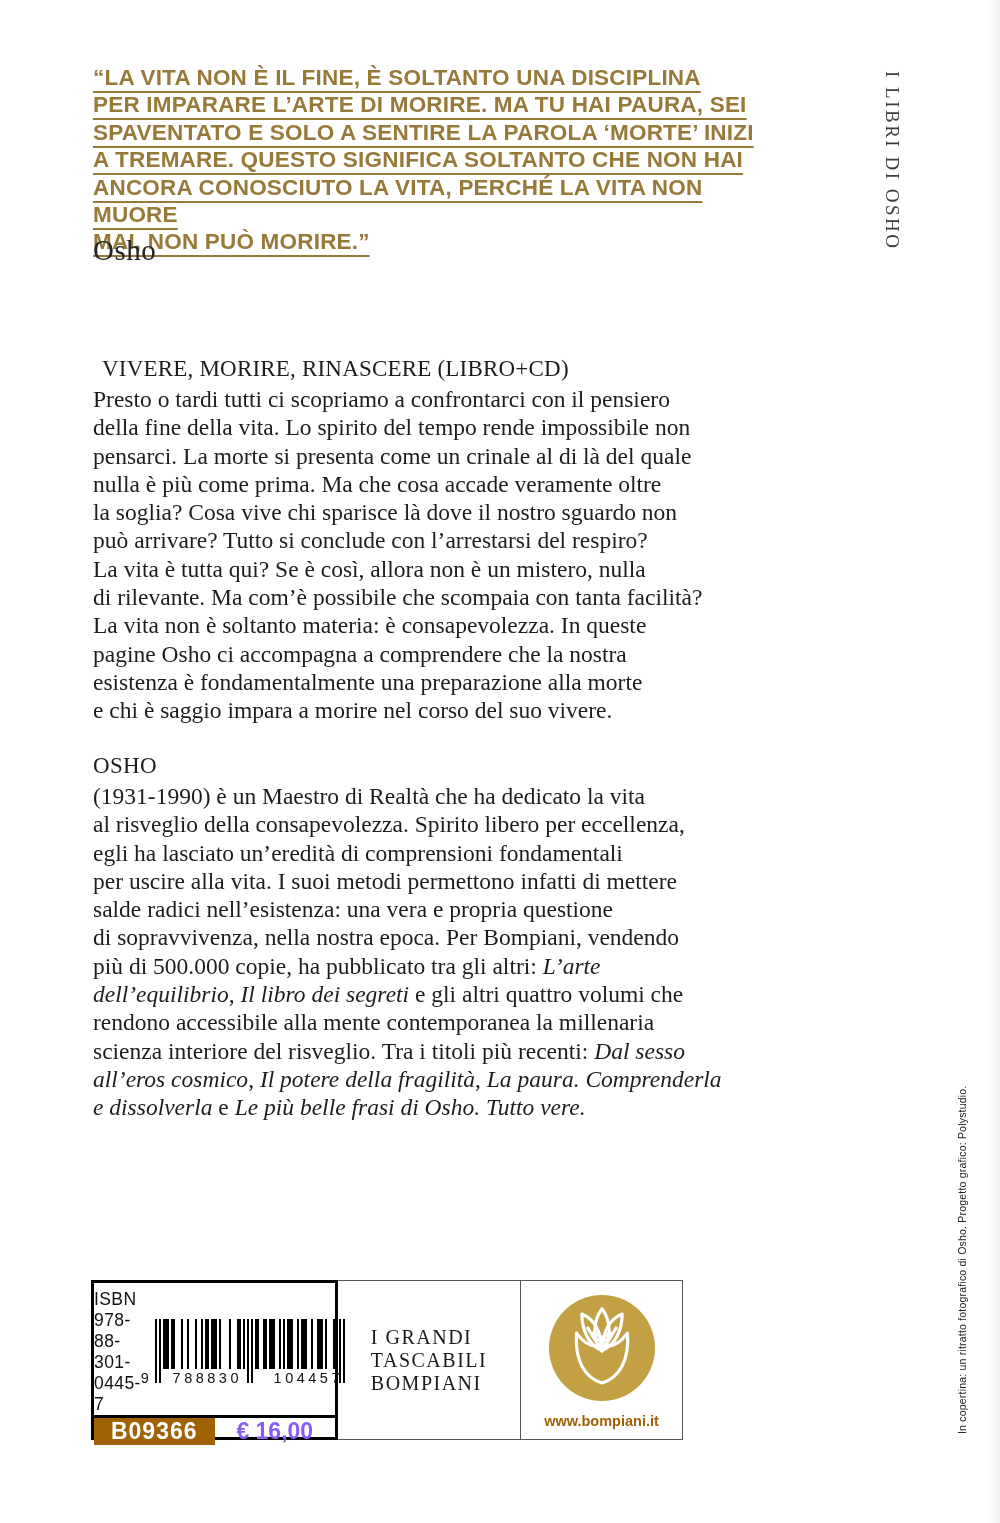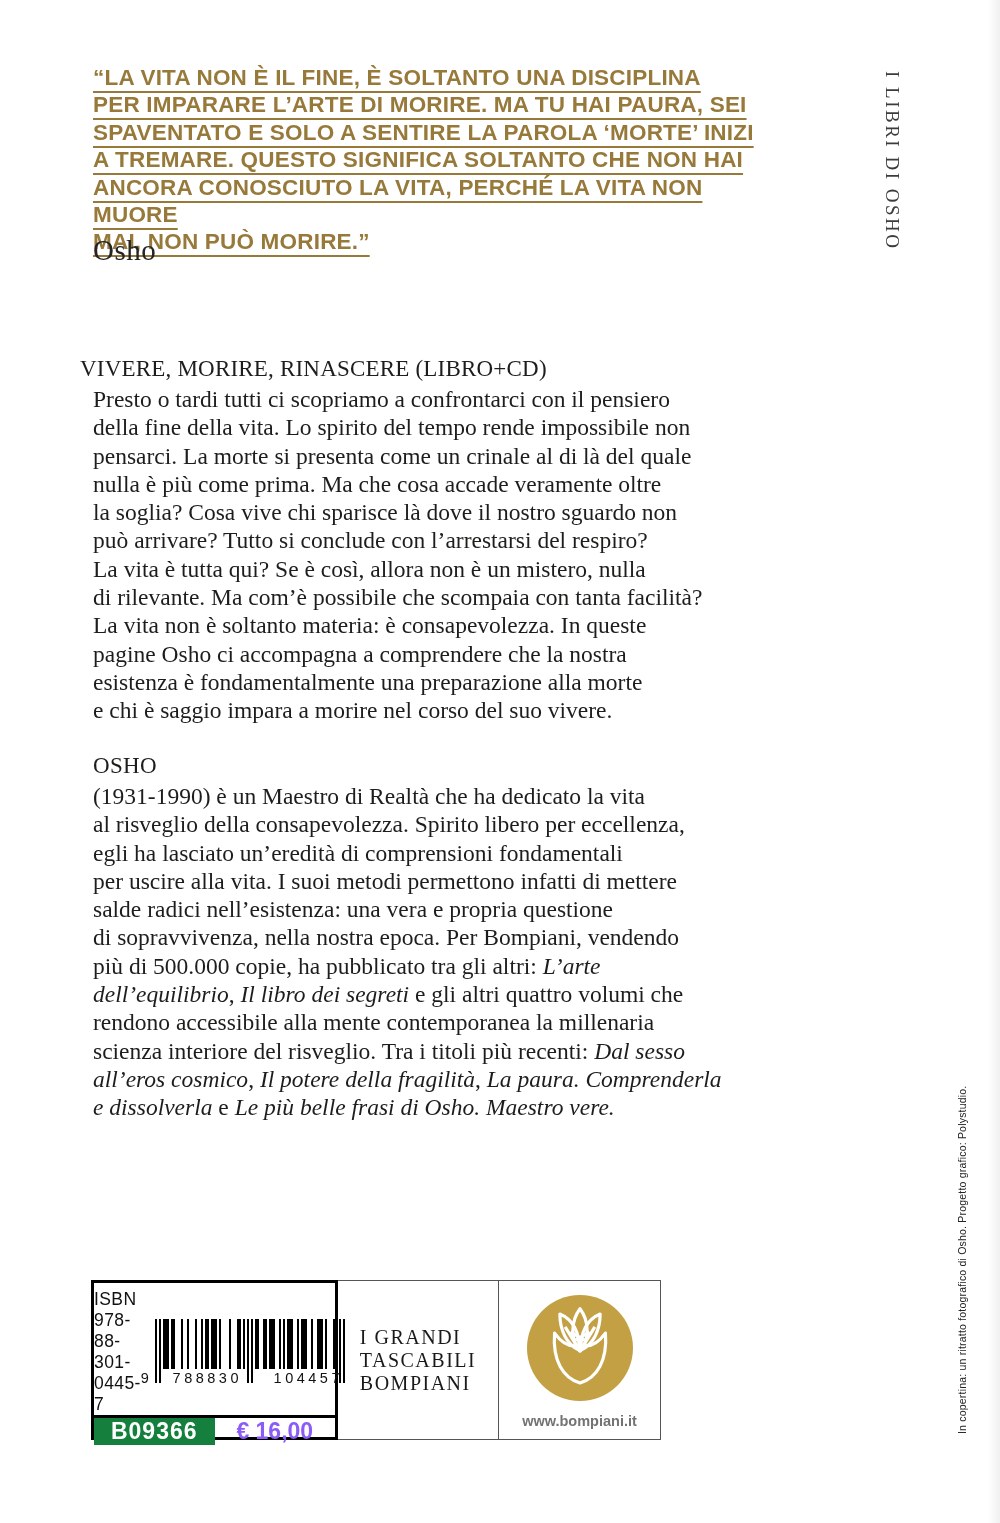--- a/index.html
+++ b/index.html
@@ -24,21 +24,21 @@
   }
 
   
   #spine-series{
     left:903px;top:71px;width:180px;height:22px;
     transform:rotate(90deg);transform-origin:top left;
     font-size:19px;letter-spacing:2.5px;color:#3c3c3c;white-space:nowrap;
   }
 
   
-  #book-title{left:80px;top:356px;font-size:23px;letter-spacing:0.2px;text-align:center;}
+  #book-title{left:102px;top:356px;font-size:23px;letter-spacing:0.2px;text-align:center;}
   #description{
     left:93px;top:385px;width:860px;
     font-size:23.5px;line-height:28.3px;white-space:pre-line;
   }
   #bio-heading{left:93px;top:753px;font-size:23px;letter-spacing:0.3px;}
   #bio-text{
     left:93px;top:782px;width:860px;
     font-size:23.5px;line-height:28.3px;white-space:pre-line;
   }
 
@@ -63,29 +63,29 @@
   #bc-bars .b{background:#000;}
   #bc-bars .g{height:64px;}
   .bc-num{font-family:"Liberation Sans",sans-serif;font-size:14.5px;color:#111;}
   #bc-d0{position:absolute;left:0;top:51px;}
   #bc-digits{position:absolute;left:14px;top:51px;width:190px;display:flex;}
   #bc-digits .grp{width:84px;text-align:center;letter-spacing:3.5px;}
   #bc-digits .g1{margin-left:16px;}
   #bc-digits .g2{margin-left:28px;text-align:center;}
   #bc-bottom{height:42px;border-top:3px solid #000;display:flex;
     font-family:"Liberation Sans",sans-serif;font-weight:bold;font-size:23px;}
-  #product-code{width:50%;background:#15803d;color:#fff;display:flex;align-items:center;justify-content:center;letter-spacing:1px;}
+  #product-code{width:50%;background:#a16207;color:#fff;display:flex;align-items:center;justify-content:center;letter-spacing:1px;}
   #price{flex:1;display:flex;align-items:center;justify-content:center;color:#8b5cf6;}
 
   .thin{border:1px solid #555;border-left:none;}
-  #gtb-cell{width:161px;display:flex;align-items:center;justify-content:center;}
+  #gtb-cell{width:183px;display:flex;align-items:center;justify-content:center;}
   #gtb-block{font-size:20px;line-height:23px;letter-spacing:1.5px;color:#1a1a1a;white-space:pre-line;}
   .logo-cell{width:162px;display:flex;flex-direction:column;align-items:center;justify-content:space-between;padding:14px 0 10px 0;}
   #giunti-cell{width:161px;}
-  .url{font-family:"Liberation Sans",sans-serif;font-weight:bold;font-size:14.5px;color:#737373;}
+  .url{font-family:"Liberation Sans",sans-serif;font-weight:bold;font-size:14.5px;color:#a16207;}
 
   
   #page-edge{right:0;top:0;width:12px;height:1523px;
     background:linear-gradient(to right,rgba(255,255,255,0),rgba(0,0,0,0.06));}
 </style>
 </head>
 <body>
 
 <div class="abs" id="quote">“LA VITA NON È IL FINE, È SOLTANTO UNA DISCIPLINA
 PER IMPARARE L’ARTE DI MORIRE. MA TU HAI PAURA, SEI
@@ -115,21 +115,21 @@
 al risveglio della consapevolezza. Spirito libero per eccellenza,
 egli ha lasciato un’eredità di comprensioni fondamentali
 per uscire alla vita. I suoi metodi permettono infatti di mettere
 salde radici nell’esistenza: una vera e propria questione
 di sopravvivenza, nella nostra epoca. Per Bompiani, vendendo
 più di 500.000 copie, ha pubblicato tra gli altri: </span><span class="it">L’arte
 dell’equilibrio</span><span>, </span><span class="it">Il libro dei segreti</span><span> e gli altri quattro volumi che
 rendono accessibile alla mente contemporanea la millenaria
 scienza interiore del risveglio. Tra i titoli più recenti: </span><span class="it">Dal sesso
 all’eros cosmico</span><span>, </span><span class="it">Il potere della fragilità</span><span>, </span><span class="it">La paura. Comprenderla
-e dissolverla</span><span> e </span><span class="it">Le più belle frasi di Osho. Maestro vere.</span></div>
+e dissolverla</span><span> e </span><span class="it">Le più belle frasi di Osho. Tutto vere.</span></div>
 
 <div class="abs" id="cover-credit">In copertina: un ritratto fotografico di Osho. Progetto grafico: Polystudio.</div>
 
 <div class="abs" id="footer">
 
   <div class="cell" id="bc-cell">
     <div id="bc-top">
       <div id="isbn-label">ISBN 978-88-301-0445-7</div>
       <div id="bc-wrap">
         <div id="bc-bars">

